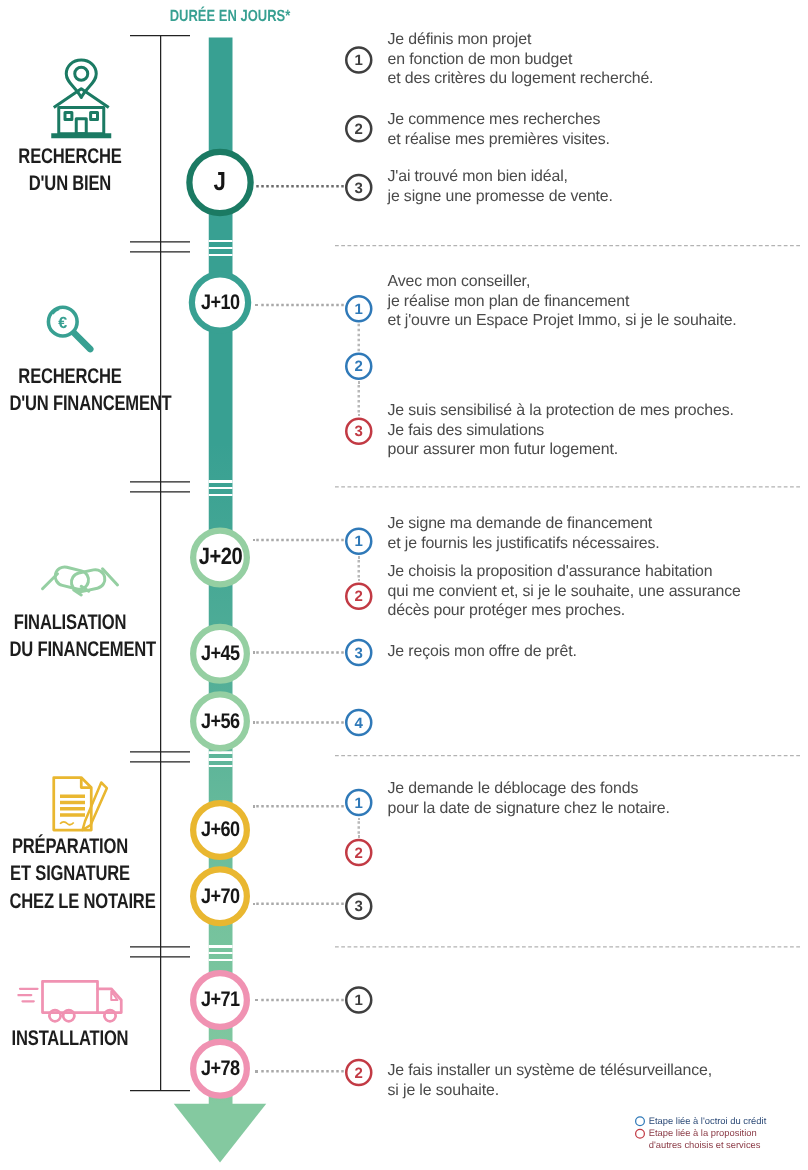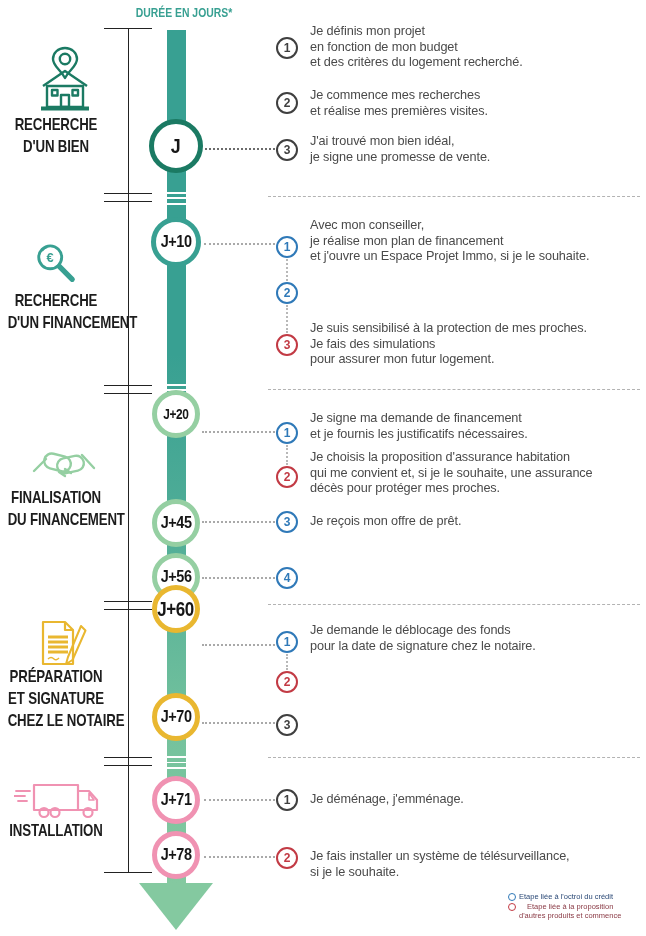--- a/index.html
+++ b/index.html
@@ -56,21 +56,21 @@
 
   .duree{position:absolute;left:104px;top:5px;width:160px;text-align:center;font-weight:bold;
        font-size:13px;color:var(--teal);transform:scaleX(.8);letter-spacing:0;}
 
   
   .legend{position:absolute;left:508px;top:892px;width:134px;font-size:7.5px;line-height:9px;}
   .lrow{display:flex;align-items:flex-start;margin-bottom:1px;}
   .ldot{flex:0 0 auto;width:6px;height:6px;border-radius:50%;border:1.5px solid;margin:1px 3px 0 0;background:#fff;}
   .ldot.credit{border-color:var(--blue);}
   .ldot.offer{border-color:var(--red);}
-  .ltext{white-space:pre-line;text-align:center;}
+  .ltext{white-space:pre-line;}
   .ltext.credit{color:var(--legendblue);}
   .ltext.offer{color:var(--legendred);}
 </style>
 </head>
 <body>
 
 <div class="canvas">
 
   <div class="duree">DURÉE EN JOURS*</div>
 
@@ -111,30 +111,30 @@
   <div class="dot-h" style="left:202px;top:722px;width:73px"></div>
   <div class="dot-h" style="left:204px;top:799px;width:71px"></div>
   <div class="dot-h" style="left:204px;top:856px;width:71px"></div>
 
   <div class="badge" style="top:146px;width:44px;height:44px;font-size:21px;border-color:var(--darkgreen)">
       <span>J</span>
     </div>
   <div class="badge" style="top:242px;width:40px;height:40px;font-size:17px;border-color:var(--teal)">
       <span>J+10</span>
     </div>
-  <div class="badge" style="top:414px;width:38px;height:38px;font-size:14px;border-color:var(--lightgreen)">
+  <div class="badge" style="top:446px;width:38px;height:38px;font-size:19px;border-color:var(--lightgreen)">
       <span>J+20</span>
     </div>
   <div class="badge" style="top:523px;width:38px;height:38px;font-size:17px;border-color:var(--lightgreen)">
       <span>J+45</span>
     </div>
   <div class="badge" style="top:577px;width:38px;height:38px;font-size:17px;border-color:var(--lightgreen)">
       <span>J+56</span>
     </div>
-  <div class="badge" style="top:609px;width:38px;height:38px;font-size:20px;border-color:var(--yellow)">
+  <div class="badge" style="top:664px;width:38px;height:38px;font-size:17px;border-color:var(--yellow)">
       <span>J+60</span>
     </div>
   <div class="badge" style="top:717px;width:38px;height:38px;font-size:17px;border-color:var(--yellow)">
       <span>J+70</span>
     </div>
   <div class="badge" style="top:800px;width:38px;height:38px;font-size:17px;border-color:var(--pink)">
       <span>J+71</span>
     </div>
   <div class="badge" style="top:855px;width:38px;height:38px;font-size:17px;border-color:var(--pink)">
       <span>J+78</span>
@@ -200,21 +200,20 @@
   <div class="snum offer" style="top:682px">
       <span>2</span>
     </div>
   <div class="snum neutral" style="top:725px">
       <span>3</span>
     </div>
 
   <div class="snum neutral" style="top:800px">
       <span>1</span>
     </div>
-  <div class="stext" style="top:792px">Je déménage, j'emménage.</div>
   <div class="snum offer" style="top:858px">
       <span>2</span>
     </div>
   <div class="stext" style="top:849px">Je fais installer un système de télésurveillance,
 si je le souhaite.</div>
 
   <div class="slabel" style="top:114px">
     <div>RECHERCHE</div>
       <div>D'UN BIEN</div>
   </div>
@@ -296,17 +295,17 @@
   </div>
 
   <div class="legend">
     <div class="lrow">
       <span class="ldot credit"></span>
       <span class="ltext credit">Etape liée à l'octroi du crédit</span>
     </div>
     <div class="lrow">
       <span class="ldot offer"></span>
       <span class="ltext offer">Etape liée à la proposition
-d'autres produits et commence</span>
+d'autres choisis et services</span>
     </div>
   </div>
 
 </div>
 
 </body></html>

